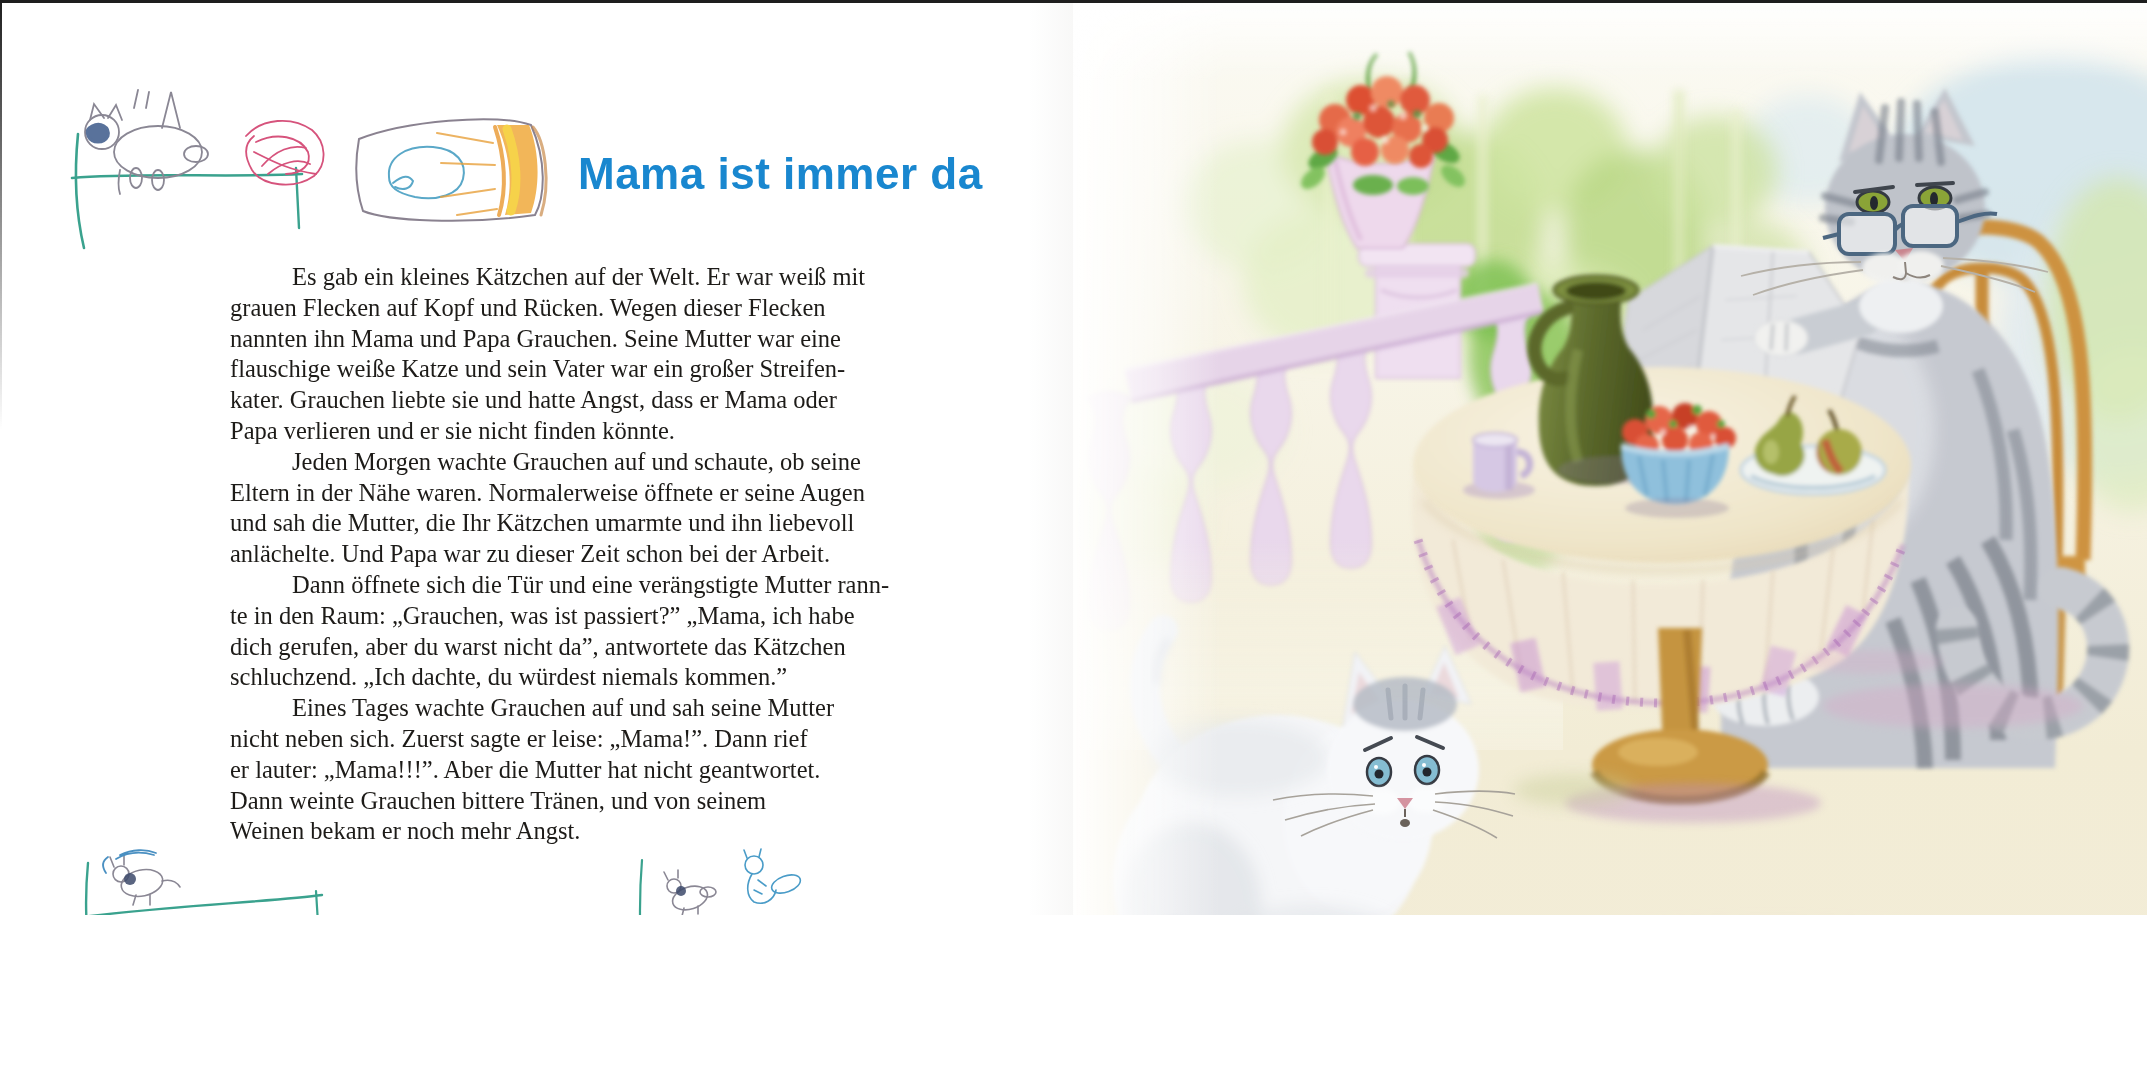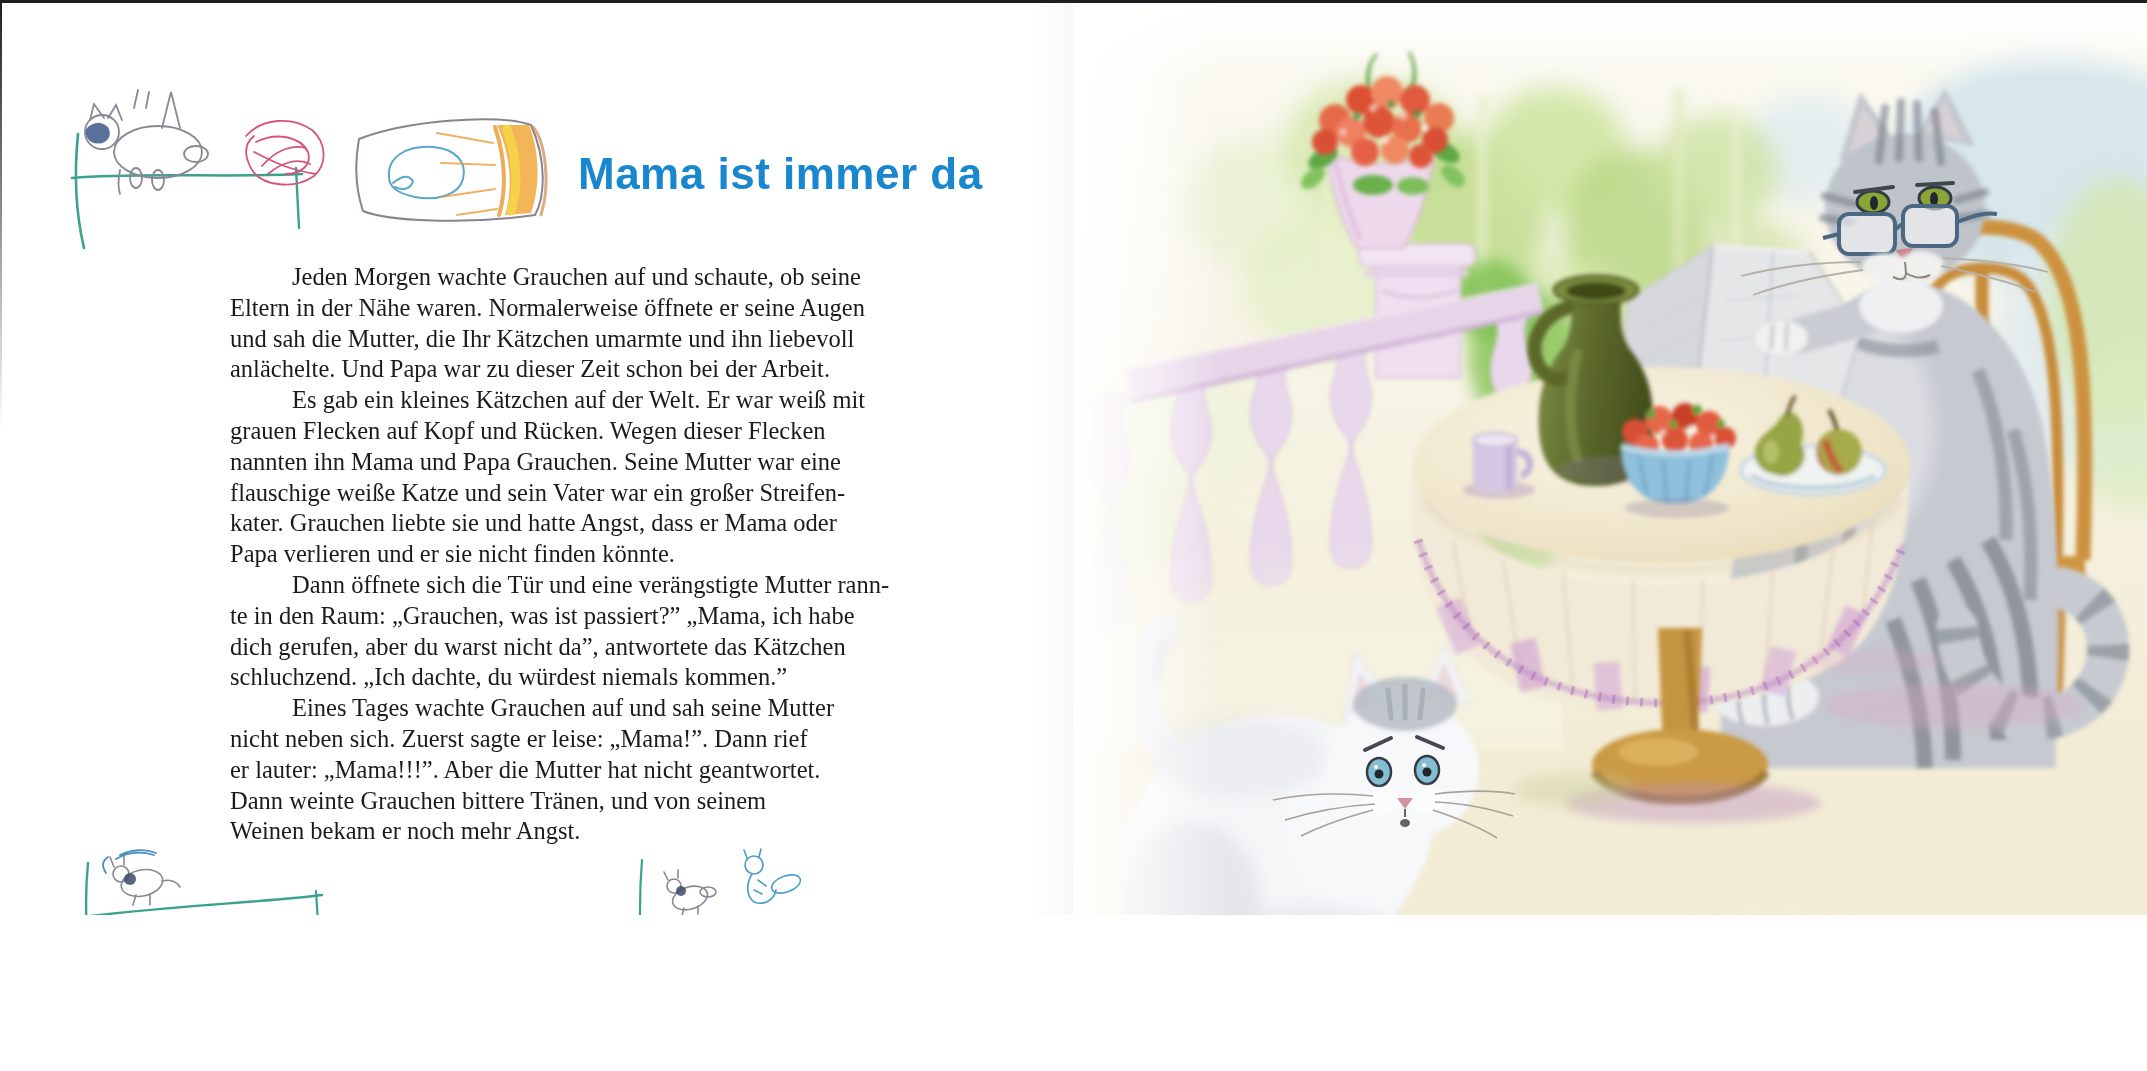--- a/index.html
+++ b/index.html
@@ -144,30 +144,30 @@
           <path d="M144,28 C138,38 138,50 146,56 C156,60 166,54 168,44"></path>
           <ellipse cx="178" cy="38" rx="15" ry="8" transform="rotate(-20 178 38)"></ellipse>
           <path d="M150,34 L158,40 M146,44 L154,48"></path>
         </g>
       </g>
     </svg>
 
     <h1 class="title">Mama ist immer da</h1>
 
     <div class="story">
-      <p>Jeden Morgen wachte Grauchen auf und schaute, ob seine
-Eltern in der Nähe waren. Normalerweise öffnete er seine Augen
-und sah die Mutter, die Ihr Kätzchen umarmte und ihn liebevoll
-anlächelte. Und Papa war zu dieser Zeit schon bei der Arbeit.</p>
       <p>Es gab ein kleines Kätzchen auf der Welt. Er war weiß mit
 grauen Flecken auf Kopf und Rücken. Wegen dieser Flecken
 nannten ihn Mama und Papa Grauchen. Seine Mutter war eine
 flauschige weiße Katze und sein Vater war ein großer Streifen-
 kater. Grauchen liebte sie und hatte Angst, dass er Mama oder
 Papa verlieren und er sie nicht finden könnte.</p>
+      <p>Jeden Morgen wachte Grauchen auf und schaute, ob seine
+Eltern in der Nähe waren. Normalerweise öffnete er seine Augen
+und sah die Mutter, die Ihr Kätzchen umarmte und ihn liebevoll
+anlächelte. Und Papa war zu dieser Zeit schon bei der Arbeit.</p>
       <p>Dann öffnete sich die Tür und eine verängstigte Mutter rann-
 te in den Raum: „Grauchen, was ist passiert?” „Mama, ich habe
 dich gerufen, aber du warst nicht da”, antwortete das Kätzchen
 schluchzend. „Ich dachte, du würdest niemals kommen.”</p>
       <p>Eines Tages wachte Grauchen auf und sah seine Mutter
 nicht neben sich. Zuerst sagte er leise: „Mama!”. Dann rief
 er lauter: „Mama!!!”. Aber die Mutter hat nicht geantwortet.
 Dann weinte Grauchen bittere Tränen, und von seinem
 Weinen bekam er noch mehr Angst.</p>
     </div>

